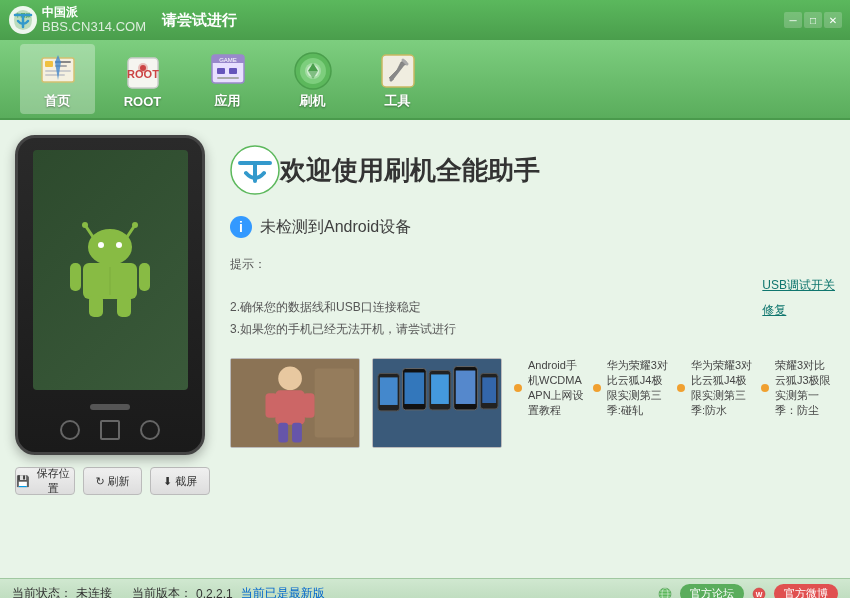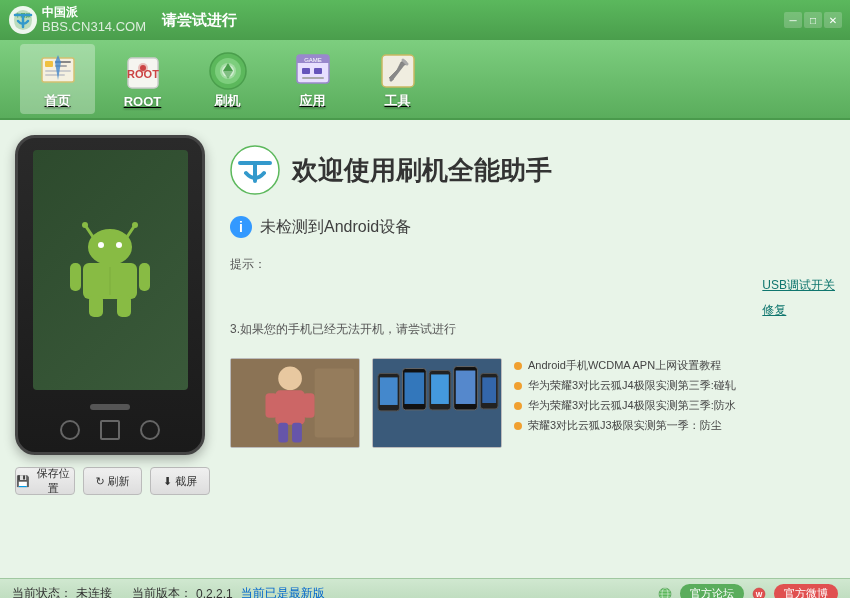--- a/index.html
+++ b/index.html
@@ -80,21 +80,20 @@
       display: flex;
       flex-direction: column;
       align-items: center;
       justify-content: center;
       width: 75px;
       height: 70px;
       cursor: pointer;
       border-radius: 4px;
       padding: 6px 4px 4px;
       gap: 0;
-      text-decoration: underline;
     }
     .nav-item.active { background: rgba(255,255,255,0.3); }
     .nav-icon {
       width: 42px;
       height: 42px;
       display: flex;
       align-items: center;
       justify-content: center;
     }
     .nav-label {
@@ -191,21 +190,20 @@
     
     .right-panel {
       flex: 1;
       display: flex;
       flex-direction: column;
       gap: 10px;
     }
     .welcome-header {
       display: flex;
       align-items: center;
-      gap: 12px;
       padding: 10px 0 5px;
     }
     .welcome-logo {
       width: 50px;
       height: 50px;
     }
     .welcome-title {
       font-size: 26px;
       font-weight: bold;
       color: #333;
@@ -278,24 +276,23 @@
       background: linear-gradient(135deg, #5a7a9a, #7a9aba);
       display: flex;
       align-items: center;
       justify-content: center;
     }
 
     
     .news-list {
       flex: 1;
       display: flex;
-      flex-direction: column;
+      flex-direction: row;
       gap: 5px;
       justify-content: center;
-      text-align: right;
     }
     .news-item {
       display: flex;
       align-items: center;
       gap: 6px;
       font-size: 11px;
       color: #444;
       cursor: pointer;
     }
     .news-dot {
@@ -413,49 +410,49 @@
   <div class="nav-item">
     <div class="nav-icon">
       <svg width="42" height="42" viewBox="0 0 42 42">
         <rect x="6" y="6" width="30" height="30" rx="4" fill="#f5f5f0" stroke="#ccc" stroke-width="1.5"></rect>
         <text x="21" y="26" text-anchor="middle" font-size="11" fill="#cc4444" font-weight="bold">ROOT</text>
         <circle cx="21" cy="16" r="5" fill="#cc4444" opacity="0.3"></circle>
         <circle cx="21" cy="16" r="3" fill="#cc4444"></circle>
       </svg>
     </div>
     <span class="nav-label">ROOT</span>
-  </div>
-
-  <div class="nav-item">
-    <div class="nav-icon">
-      <svg width="42" height="42" viewBox="0 0 42 42">
-        <circle cx="21" cy="21" r="18" fill="#5cb85c" stroke="#4a9e4c" stroke-width="1.5"></circle>
-        <circle cx="21" cy="21" r="13" fill="#7dce7d"></circle>
-        <circle cx="21" cy="21" r="8" fill="white" opacity="0.3"></circle>
-        <circle cx="21" cy="21" r="6" fill="white" opacity="0.5"></circle>
-        <path d="M16 21 L21 13 L26 21 Z" fill="#4a9e4c"></path>
-        <path d="M16 21 L21 29 L26 21 Z" fill="#4a9e4c" opacity="0.6"></path>
-      </svg>
-    </div>
-    <span class="nav-label">刷机</span>
   </div>
 
   <div class="nav-item">
     <div class="nav-icon">
       <svg width="42" height="42" viewBox="0 0 42 42">
         <rect x="5" y="5" width="32" height="28" rx="3" fill="#e8e0ff" stroke="#9988cc" stroke-width="1.5"></rect>
         <rect x="5" y="5" width="32" height="8" rx="3" fill="#9988cc"></rect>
         <rect x="5" y="10" width="32" height="3" fill="#9988cc"></rect>
         <rect x="10" y="18" width="8" height="6" rx="1" fill="#6655bb"></rect>
         <rect x="22" y="18" width="8" height="6" rx="1" fill="#6655bb"></rect>
         <rect x="10" y="27" width="22" height="2" rx="1" fill="#aaa"></rect>
         <text x="21" y="12" text-anchor="middle" font-size="6" fill="white">GAME</text>
       </svg>
     </div>
     <span class="nav-label">应用</span>
+  </div>
+
+  <div class="nav-item">
+    <div class="nav-icon">
+      <svg width="42" height="42" viewBox="0 0 42 42">
+        <circle cx="21" cy="21" r="18" fill="#5cb85c" stroke="#4a9e4c" stroke-width="1.5"></circle>
+        <circle cx="21" cy="21" r="13" fill="#7dce7d"></circle>
+        <circle cx="21" cy="21" r="8" fill="white" opacity="0.3"></circle>
+        <circle cx="21" cy="21" r="6" fill="white" opacity="0.5"></circle>
+        <path d="M16 21 L21 13 L26 21 Z" fill="#4a9e4c"></path>
+        <path d="M16 21 L21 29 L26 21 Z" fill="#4a9e4c" opacity="0.6"></path>
+      </svg>
+    </div>
+    <span class="nav-label">刷机</span>
   </div>
 
   <div class="nav-item">
     <div class="nav-icon">
       <svg width="42" height="42" viewBox="0 0 42 42">
         <rect x="5" y="5" width="32" height="32" rx="4" fill="#f0ede0" stroke="#c8b860" stroke-width="1.5"></rect>
 
         <path d="M12 28 L20 20 L24 12 Q28 10 30 14 Q28 16 25 14 L18 24 L16 30 Z" fill="#888" stroke="#666" stroke-width="0.5"></path>
 
         <line x1="28" y1="12" x2="14" y2="30" stroke="#888" stroke-width="3" stroke-linecap="round"></line>
@@ -536,21 +533,21 @@
 
       <div class="device-status">
         <div class="info-icon">i</div>
         <div class="device-status-text">未检测到Android设备</div>
       </div>
 
       <div class="hints-section">
         <div class="hints-text">
           <span>提示：</span><br>
           <br>
-          <br>
+          <span>2.确保您的数据线和USB口连接稳定</span><br>
           <span>3.如果您的手机已经无法开机，请尝试进行</span>
         </div>
         <div class="hints-links">
           <a class="hint-link">USB调试开关</a>
           <a class="hint-link">修复</a>
         </div>
       </div>
 
       <div style="display:flex; gap:12px; margin-top:8px; align-items:flex-start;">
 

